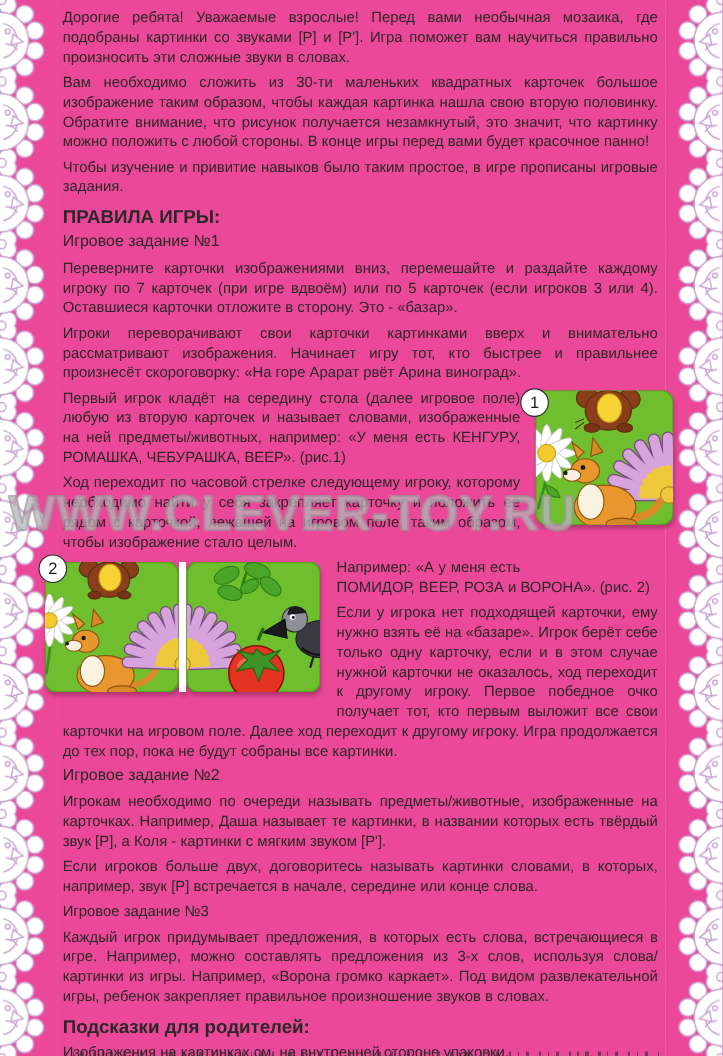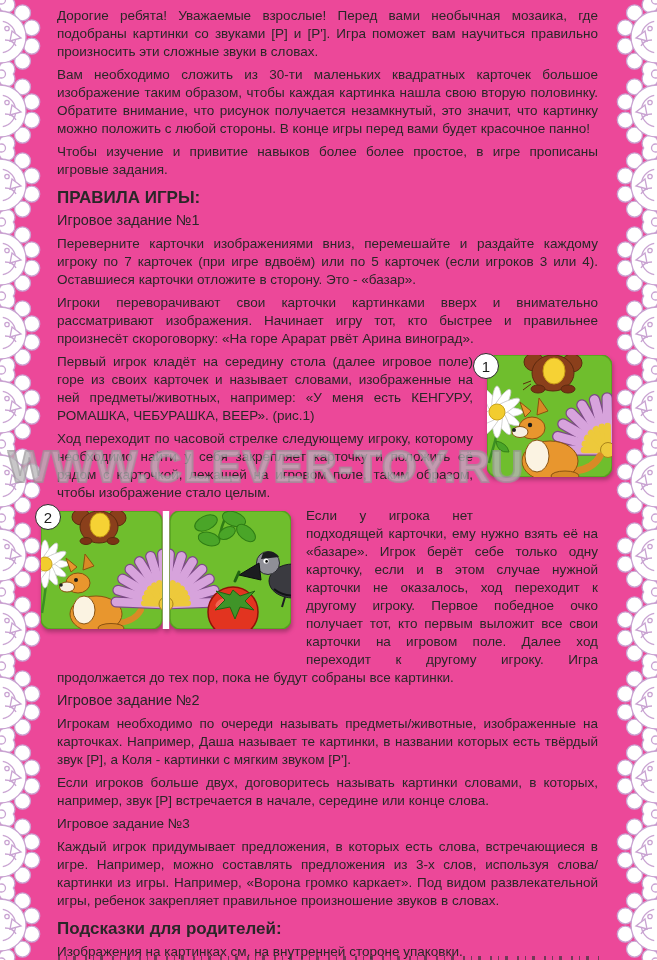--- a/index.html
+++ b/index.html
@@ -65,21 +65,21 @@
   </svg>
 
   <svg class="lace lace-right" viewBox="0 0 52 960" xmlns="http://www.w3.org/2000/svg">
     <rect x="0" y="0" width="52" height="960" fill="url(#laceUnit)"></rect>
   </svg>
 
   <div class="content">
 
     <p class="first">Дорогие ребята! Уважаемые взрослые!  Перед вами необычная мозаика, где подобраны картинки со звуками [Р] и [Р']. Игра поможет вам научиться правильно произносить эти сложные звуки в словах.</p>
     <p>Вам необходимо сложить из 30-ти маленьких квадратных карточек большое изображение таким образом, чтобы каждая картинка нашла свою вторую половинку. Обратите внимание, что рисунок получается незамкнутый, это значит, что картинку можно положить с любой стороны. В конце игры перед вами будет красочное панно!</p>
-    <p>Чтобы изучение и привитие навыков более более простое, в игре прописаны игровые задания.</p>
+    <p>Чтобы изучение и привитие навыков было таким простое, в игре прописаны игровые задания.</p>
 
     <h2>ПРАВИЛА ИГРЫ:</h2>
     <h3>Игровое задание №1</h3>
 
     <p>Переверните карточки изображениями вниз, перемешайте и раздайте каждому игроку по 7 карточек (при игре вдвоём) или по 5 карточек (если игроков 3 или 4). Оставшиеся карточки  отложите в сторону. Это - «базар».</p>
     <p>Игроки  переворачивают свои карточки картинками вверх и внимательно рассматривают изображения. Начинает игру тот, кто быстрее и правильнее произнесёт скороговорку: «На горе Арарат рвёт Арина виноград».</p>
 
     <div>
       <figure class="fig1">
         <div class="fig-badge">1</div>
@@ -151,21 +151,21 @@
               <ellipse cx="45" cy="73" rx="13" ry="11" fill="#e8962e" stroke="#8a5210"></ellipse>
               <ellipse cx="33" cy="77" rx="8" ry="5.5" fill="#f7efe2" stroke="#8a5210"></ellipse>
               <circle cx="27" cy="75" r="2" fill="#222222"></circle>
               <circle cx="43" cy="70" r="2.2" fill="#1a1a1a"></circle>
               <ellipse cx="50" cy="101" rx="12" ry="16" fill="#fbf3e2" stroke="#8a5210"></ellipse>
               <ellipse cx="78" cy="121" rx="14" ry="5" fill="#d98a26" stroke="#8a5210"></ellipse>
             </g>
           </g>
         </svg>
       </figure>
-      <p>Первый игрок кладёт на  середину стола (далее игровое поле) горе из своих карточек и называет словами, изображенные на ней предметы/животных, например: «У меня есть КЕНГУРУ, РОМАШКА, ЧЕБУРАШКА, ВЕЕР». (рис.1)</p>
+      <p>Первый игрок кладёт на  середину стола (далее игровое поле) любую из вторую карточек и называет словами, изображенные на ней предметы/животных, например: «У меня есть КЕНГУРУ, РОМАШКА, ЧЕБУРАШКА, ВЕЕР». (рис.1)</p>
       <p>Ход переходит по часовой стрелке следующему игроку, которому необходимо  найти у себя закрепляет карточку и положить её  рядом с карточкой, лежащей на игровом поле, таким образом, чтобы  изображение стало целым.</p>
     </div>
 
     <div>
       <figure class="fig2">
         <div class="fig-badge">2</div>
         <svg class="card-svg" width="250" height="118" viewBox="0 0 250 118" xmlns="http://www.w3.org/2000/svg">
           <defs>
             <clipPath id="clipC2L">
                 <rect x="0" y="0" width="121" height="118" rx="10"></rect>
@@ -292,20 +292,21 @@
             <g>
               <circle cx="192" cy="101" r="25" fill="#e23420" stroke="#8f1208" stroke-width="1.5"></circle>
               <ellipse cx="182" cy="92" rx="8" ry="4.5" fill="#f2705c" opacity="0.85" transform="rotate(-25 182 92)"></ellipse>
               <path d="M194,70 l4,-9" stroke="#216412" stroke-width="3" fill="none" stroke-linecap="round"></path>
               <path d="M192,79 l7,6 15,-5 -10,10 9,9 -14,-3 -5,12 -5,-12 -15,3 10,-10 -9,-9 14,4 z" fill="#3f9428" stroke="#216412"></path>
             </g>
           </g>
           <rect x="121.8" y="-2" width="6.4" height="122" fill="#ffffff"></rect>
         </svg>
       </figure>
+      <p>Например: «А у меня есть ПОМИДОР, ВЕЕР, РОЗА и ВОРОНА». (рис. 2)</p>
       <p><span>Если у игрока нет подходящей карточки, ему нужно взять её на «базаре». Игрок берёт себе только одну карточку, если и в этом случае нужной карточки не оказалось, ход переходит к другому игроку.  Первое победное очко получает тот, кто первым выложит все свои</span> <span>карточки на игровом поле. Далее ход переходит к другому игроку. Игра продолжается до тех пор, пока не будут собраны все картинки.</span></p>
       <div class="clear"></div>
     </div>
 
     <h3>Игровое задание №2</h3>
     <p>Игрокам необходимо по очереди называть предметы/животные, изображенные на карточках. Например, Даша называет те картинки, в названии которых есть твёрдый звук [Р], а Коля - картинки с мягким звуком [Р'].</p>
     <p>Если игроков больше двух, договоритесь называть картинки словами, в которых, например, звук [Р] встречается в начале, середине или конце слова.</p>
 
     <p class="h3-plain">Игровое задание №3</p>
     <p>Каждый игрок придумывает предложения, в которых есть слова, встречающиеся в игре. Например, можно составлять предложения из 3-х слов, используя слова/картинки из игры. Например, «Ворона громко каркает». Под видом развлекательной игры, ребенок закрепляет правильное произношение звуков в словах.</p>

